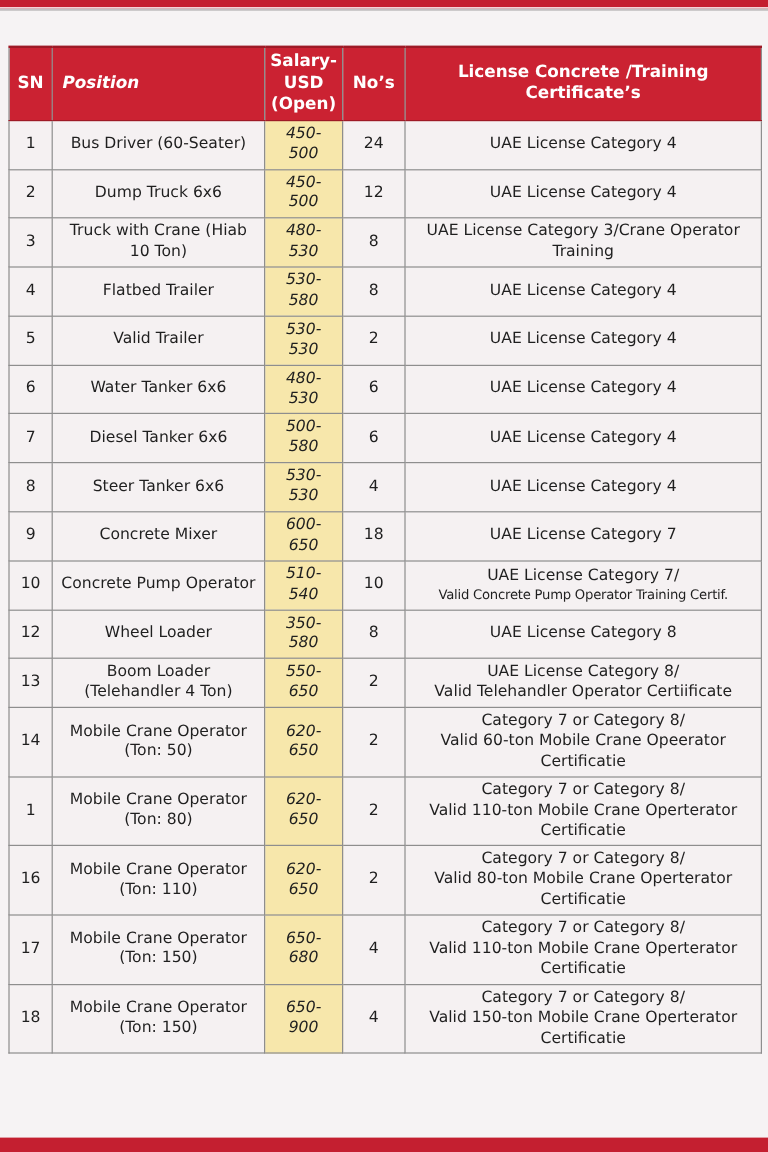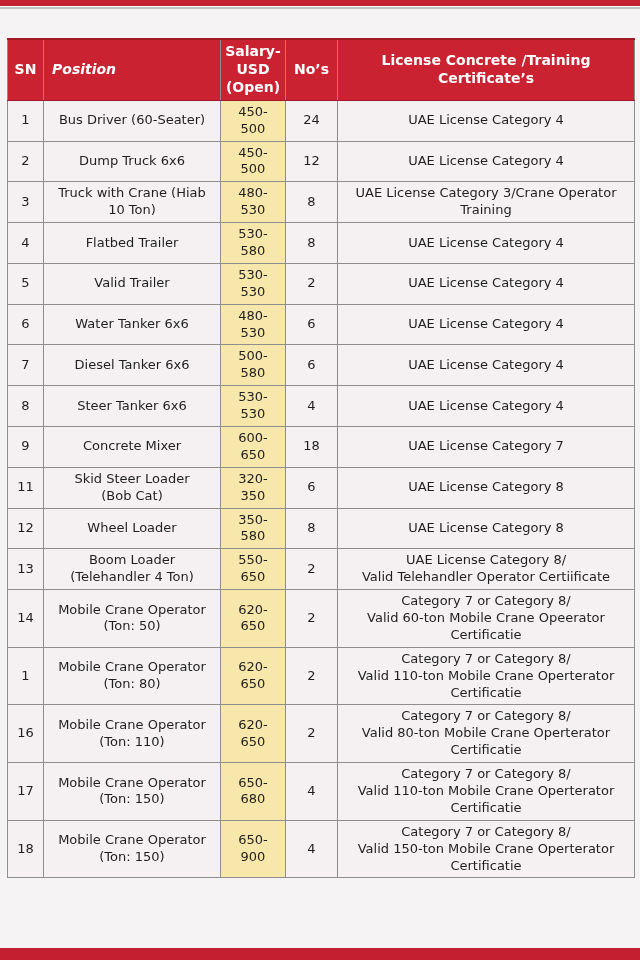--- a/index.html
+++ b/index.html
@@ -54,21 +54,21 @@
     background:var(--header-bg);
     border-top:2px solid var(--header-border);
     border-bottom:1px solid var(--header-border);
     color:#ffffff;
     font-weight:bold;
     font-size:14px;
     height:60px;
     line-height:1.28;
   }
   thead th.h-pos{text-align:left;padding-left:8px;font-style:italic;}
-  td.salary{background:var(--salary-bg);}
+  td.salary{background:var(--salary-bg);font-style:italic;}
   .ln{white-space:nowrap;}
   .ln.fit{font-size:11px;letter-spacing:-0.2px;}
 </style>
 </head>
 <body>
 
 <div class="top-bar"></div>
 
 <div class="table-wrap">
   <table>
@@ -248,35 +248,35 @@
           </td>
           <td>
             <div class="ln">18</div>
           </td>
           <td>
             <div class="ln">UAE License Category 7</div>
           </td>
         </tr>
         <tr>
           <td>
-            <div class="ln">11</div>
-          </td>
-          <td>
-            <div class="ln">Skid Steer Loader</div>
-            <div class="ln">(Bob Cat)</div>
-          </td>
-          <td class="salary">
-            <div class="ln">320-</div>
-            <div class="ln">350</div>
-          </td>
-          <td>
-            <div class="ln">6</div>
-          </td>
-          <td>
-            <div class="ln">UAE License Category 8</div>
+            <div class="ln">10</div>
+          </td>
+          <td>
+            <div class="ln">Concrete Pump Operator</div>
+          </td>
+          <td class="salary">
+            <div class="ln">510-</div>
+            <div class="ln">540</div>
+          </td>
+          <td>
+            <div class="ln">10</div>
+          </td>
+          <td>
+            <div class="ln">UAE License Category 7/</div>
+            <div class="ln fit">Valid Concrete Pump Operator Training Certif.</div>
           </td>
         </tr>
         <tr>
           <td>
             <div class="ln">12</div>
           </td>
           <td>
             <div class="ln">Wheel Loader</div>
           </td>
           <td class="salary">

